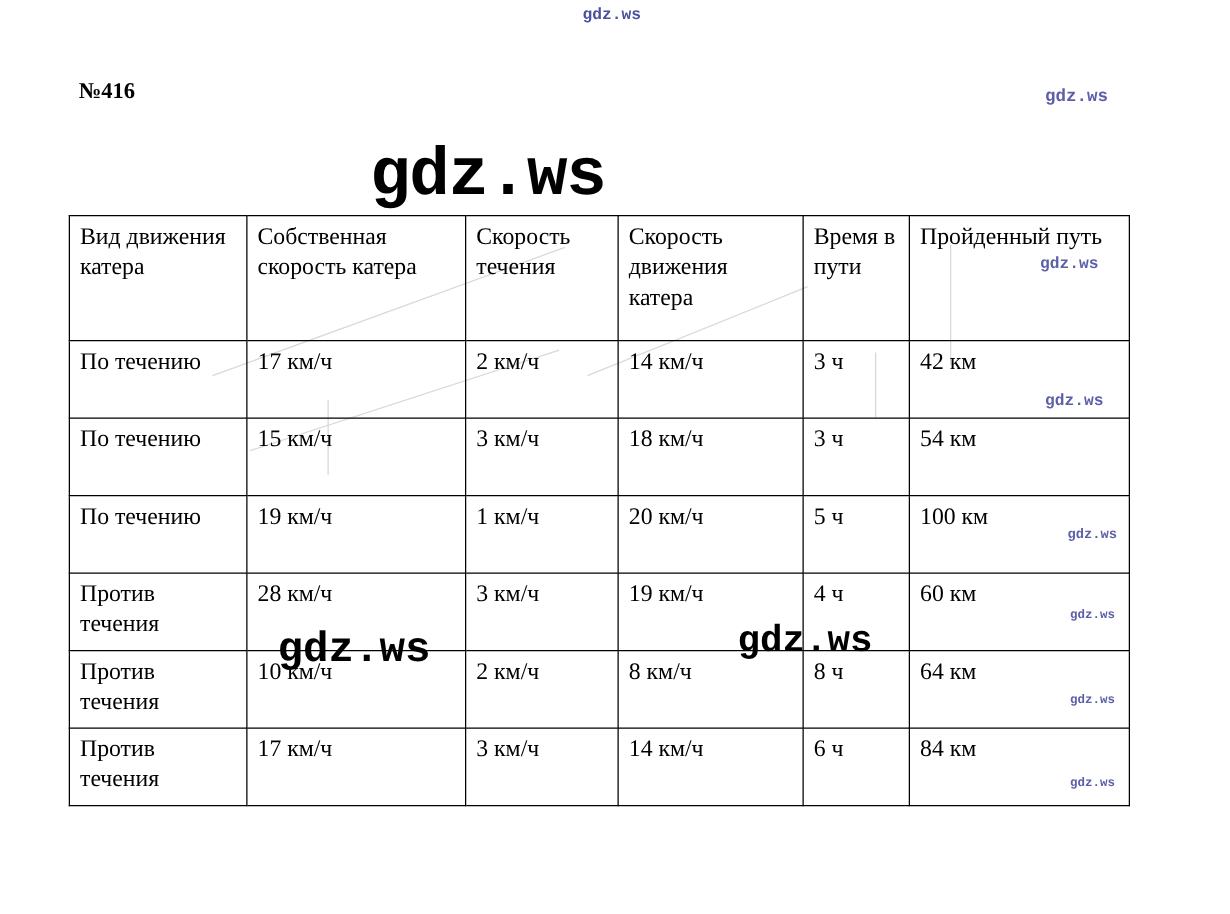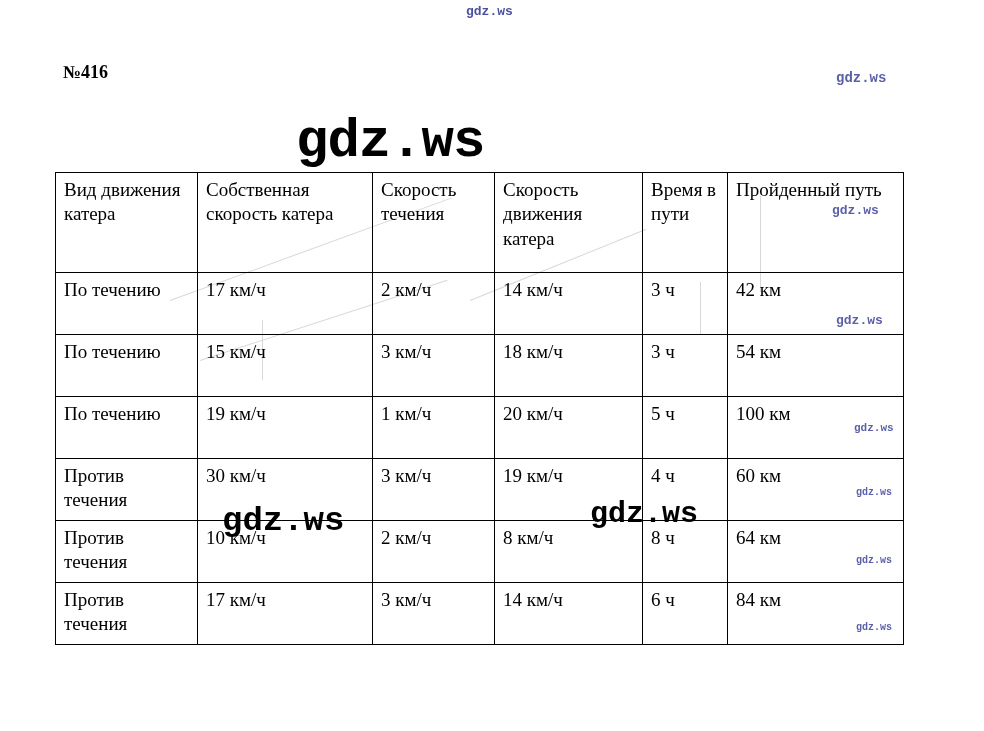--- a/index.html
+++ b/index.html
@@ -166,21 +166,21 @@
         <td class="c0">По течению</td>
         <td class="c1">19 км/ч</td>
         <td class="c2">1 км/ч</td>
         <td class="c3">20 км/ч</td>
         <td class="c4">5 ч</td>
         <td class="c5">100 км</td>
       </tr>
 
       <tr>
         <td class="c0">Против течения</td>
-        <td class="c1">30 км/ч</td>
+        <td class="c1">28 км/ч</td>
         <td class="c2">3 км/ч</td>
         <td class="c3">19 км/ч</td>
         <td class="c4">4 ч</td>
         <td class="c5">60 км</td>
       </tr>
 
       <tr>
         <td class="c0">Против течения</td>
         <td class="c1">10 км/ч</td>
         <td class="c2">2 км/ч</td>

